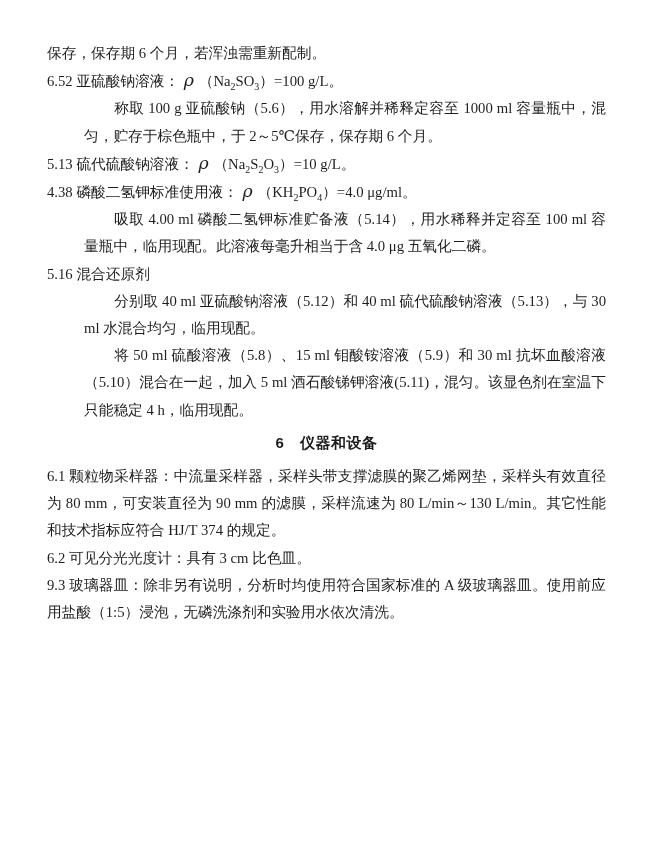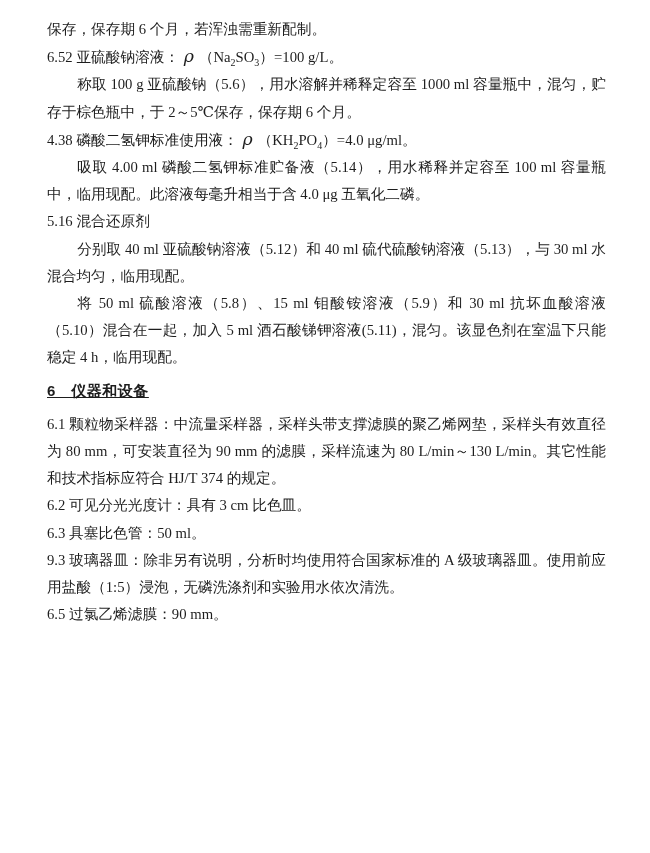--- a/index.html
+++ b/index.html
@@ -5,72 +5,72 @@
   html, body {
     margin: 0;
     padding: 0;
     background: #ffffff;
   }
   .page {
     box-sizing: border-box;
     width: 650px;
     height: 626px;
     background: #ffffff;
-    padding: 16px 44px 10px 47px;
+    padding: 40px 44px 10px 47px;
     overflow: hidden;
     font-family: "Liberation Serif", "DejaVu Serif", serif;
     font-size: 14.7px;
     line-height: 27.2px;
     color: #1d1d1d;
   }
   .doc-body {
     display: block;
   }
   p.para {
     margin: 0;
     padding: 0;
     text-align: justify;
   }
   p.para.indent {
     text-indent: 2.05em;
+    margin-left: 37px;
   }
   p.para.heading {
     font-family: "Liberation Sans", "DejaVu Sans", sans-serif;
     font-weight: bold;
     font-size: 15px;
-    text-align: left;
+    text-align: center;
     margin-top: 5px;
     margin-bottom: 7px;
     letter-spacing: 0.5px;
-    text-decoration: underline;
   }
   .rho {
     font-style: italic;
     font-family: "DejaVu Serif", serif;
     font-size: 1.18em;
     padding: 0 1px;
   }
   sub {
     font-size: 0.68em;
     line-height: 0;
   }
 </style>
 </head>
 <body>
 
 <div class="page">
   <main class="doc-body">
       <p class="para"><span>保存，保存期 6 个月，若浑浊需重新配制。</span></p>
       <p class="para"><span>6.52 亚硫酸钠溶液： </span><span class="rho">ρ</span><span> （Na</span><sub>2</sub><span>SO</span><sub>3</sub><span>）=100 g/L。</span></p>
       <p class="para indent"><span>称取 100 g 亚硫酸钠（5.6），用水溶解并稀释定容至 1000 ml 容量瓶中，混匀，贮存于棕色瓶中，于 2～5℃保存，保存期 6 个月。</span></p>
+      <p class="para"><span>5.13 硫代硫酸钠溶液： </span><span class="rho">ρ</span><span> （Na</span><sub>2</sub><span>S</span><sub>2</sub><span>O</span><sub>3</sub><span>）=10 g/L。</span></p>
       <p class="para"><span>4.38 磷酸二氢钾标准使用液： </span><span class="rho">ρ</span><span> （KH</span><sub>2</sub><span>PO</span><sub>4</sub><span>）=4.0 μg/ml。</span></p>
       <p class="para indent"><span>吸取 4.00 ml 磷酸二氢钾标准贮备液（5.14），用水稀释并定容至 100 ml 容量瓶中，临用现配。此溶液每毫升相当于含 4.0 μg 五氧化二磷。</span></p>
       <p class="para"><span>5.16 混合还原剂</span></p>
       <p class="para indent"><span>分别取 40 ml 亚硫酸钠溶液（5.12）和 40 ml 硫代硫酸钠溶液（5.13），与 30 ml 水混合均匀，临用现配。</span></p>
       <p class="para indent"><span>将 50 ml 硫酸溶液（5.8）、15 ml 钼酸铵溶液（5.9）和 30 ml 抗坏血酸溶液（5.10）混合在一起，加入 5 ml 酒石酸锑钾溶液(5.11)，混匀。该显色剂在室温下只能稳定 4 h，临用现配。</span></p>
       <p class="para heading"><span>6　仪器和设备</span></p>
       <p class="para"><span>6.1 颗粒物采样器：中流量采样器，采样头带支撑滤膜的聚乙烯网垫，采样头有效直径为 80 mm，可安装直径为 90 mm 的滤膜，采样流速为 80 L/min～130 L/min。其它性能和技术指标应符合 HJ/T 374 的规定。</span></p>
       <p class="para"><span>6.2 可见分光光度计：具有 3 cm 比色皿。</span></p>
-      <p class="para"><span>6.3 具塞比色管：50 ml。</span></p>
       <p class="para"><span>9.3 玻璃器皿：除非另有说明，分析时均使用符合国家标准的 A 级玻璃器皿。使用前应用盐酸（1:5）浸泡，无磷洗涤剂和实验用水依次清洗。</span></p>
       <p class="para"><span>6.5 过氯乙烯滤膜：90 mm。</span></p>
     </main>
 </div>
 
 </body></html>

